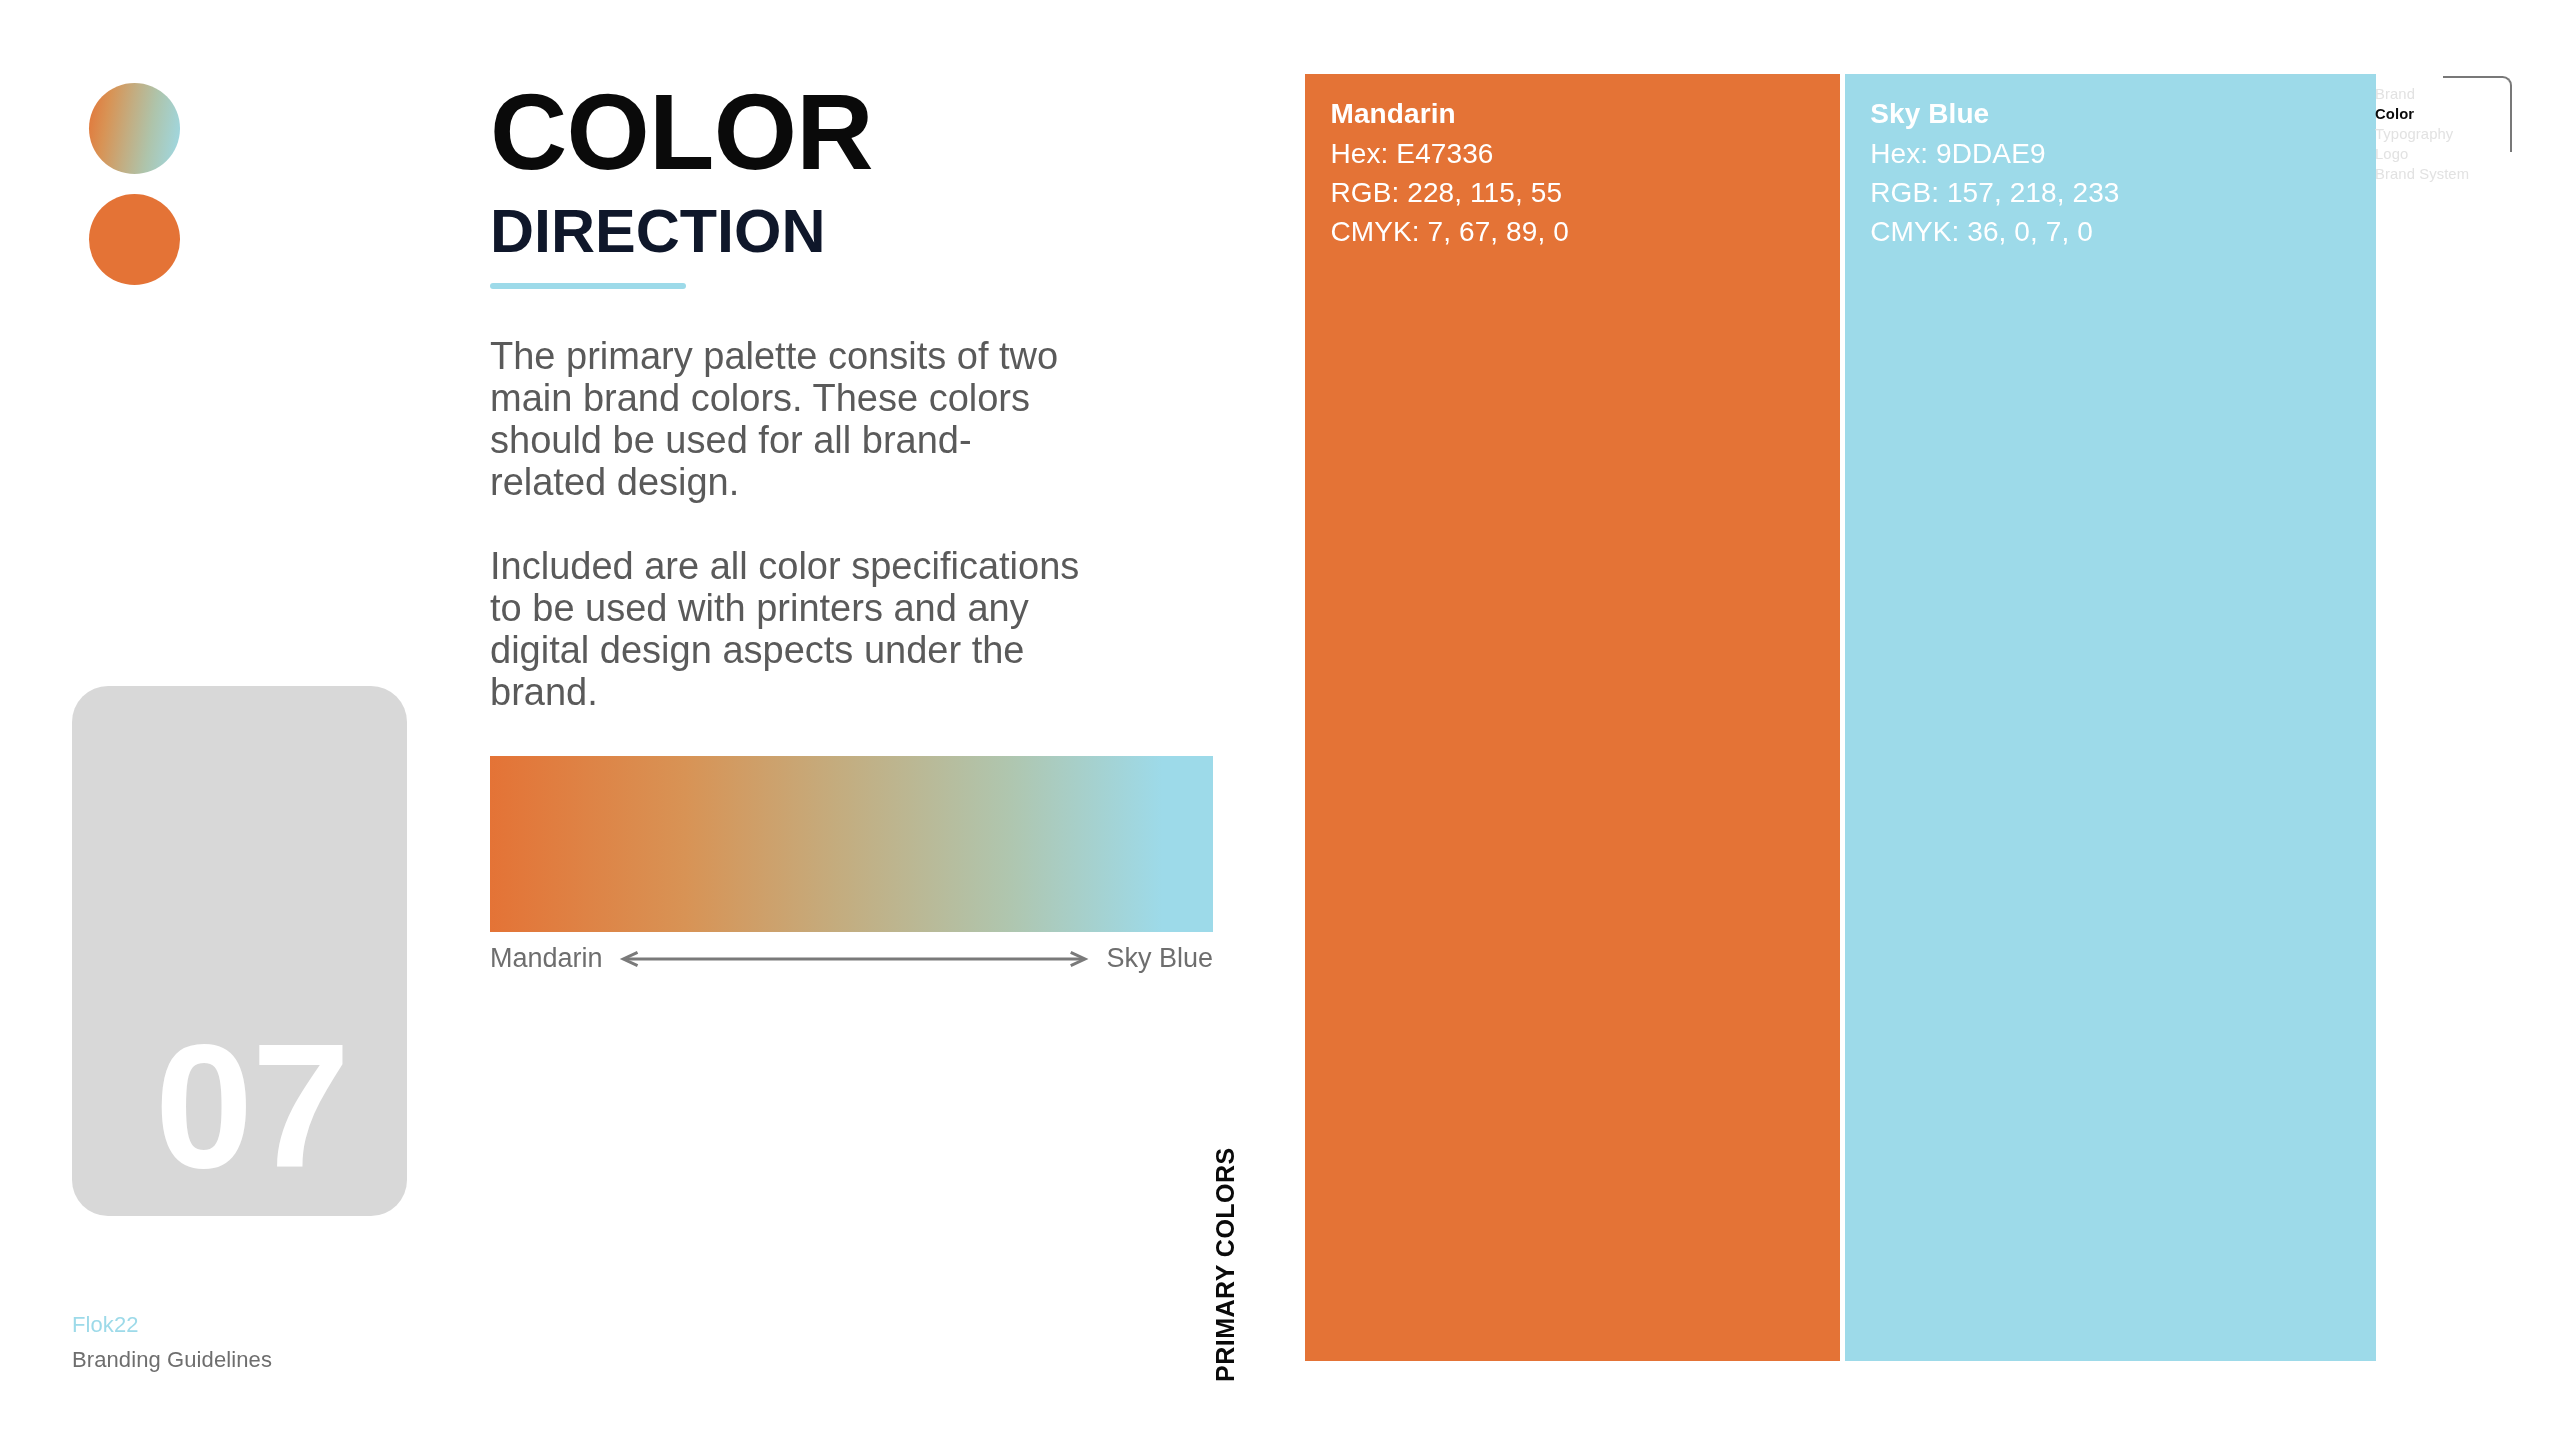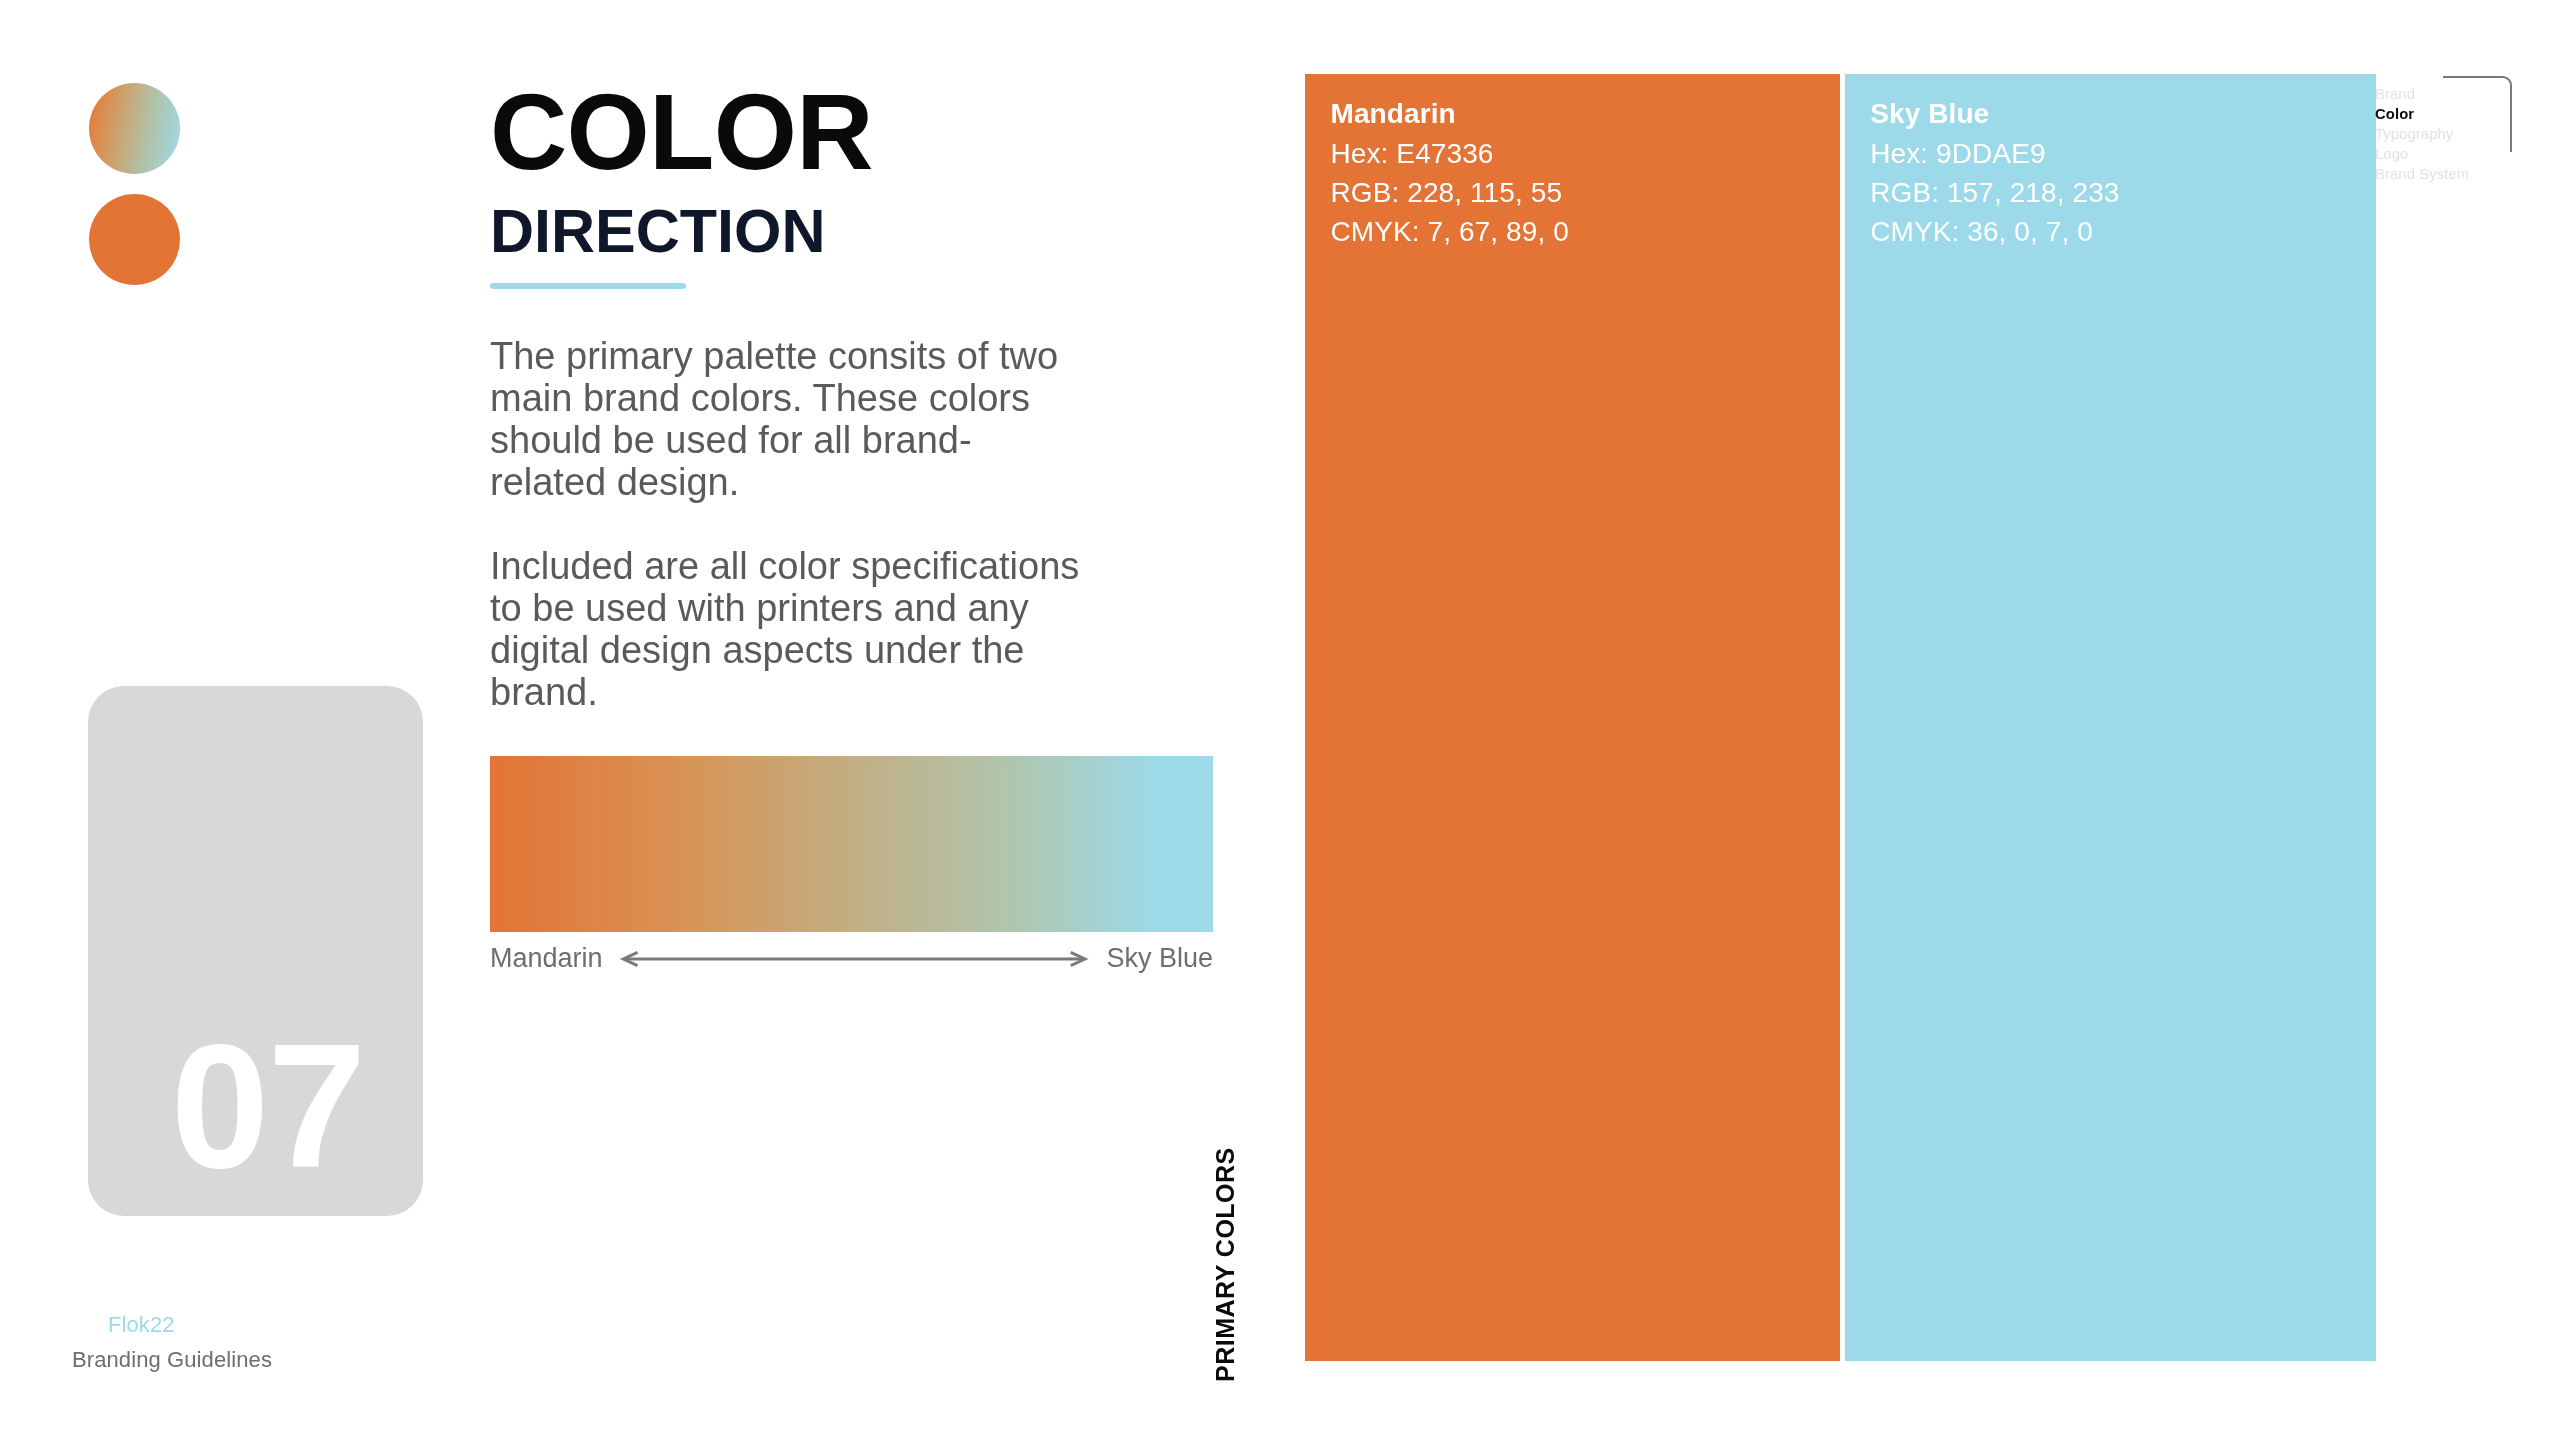--- a/index.html
+++ b/index.html
@@ -42,21 +42,20 @@
 
   
   #page-number-badge {
     position: absolute;
     left: 72px;
     top: 686px;
     width: 335px;
     height: 530px;
     background: #D8D8D8;
     border-radius: 36px;
-    margin-left: 16px;
   }
   #page-number-text {
     position: absolute;
     right: 58px;
     bottom: 21.5px;
     color: #ffffff;
     font-size: 177px;
     font-weight: 700;
     line-height: 1;
     letter-spacing: -1.3px;
@@ -67,21 +66,20 @@
   #footer {
     position: absolute;
     left: 72px;
     top: 1307px;
   }
   #footer-brand {
     color: #9DDAE9;
     font-size: 22px;
     line-height: 35px;
     letter-spacing: 0.1px;
-    margin-left: 36px;
   }
   #footer-subtitle {
     color: #6E6E6E;
     font-size: 22px;
     line-height: 35px;
     letter-spacing: 0.1px;
   }
 
   
   #title-block {

